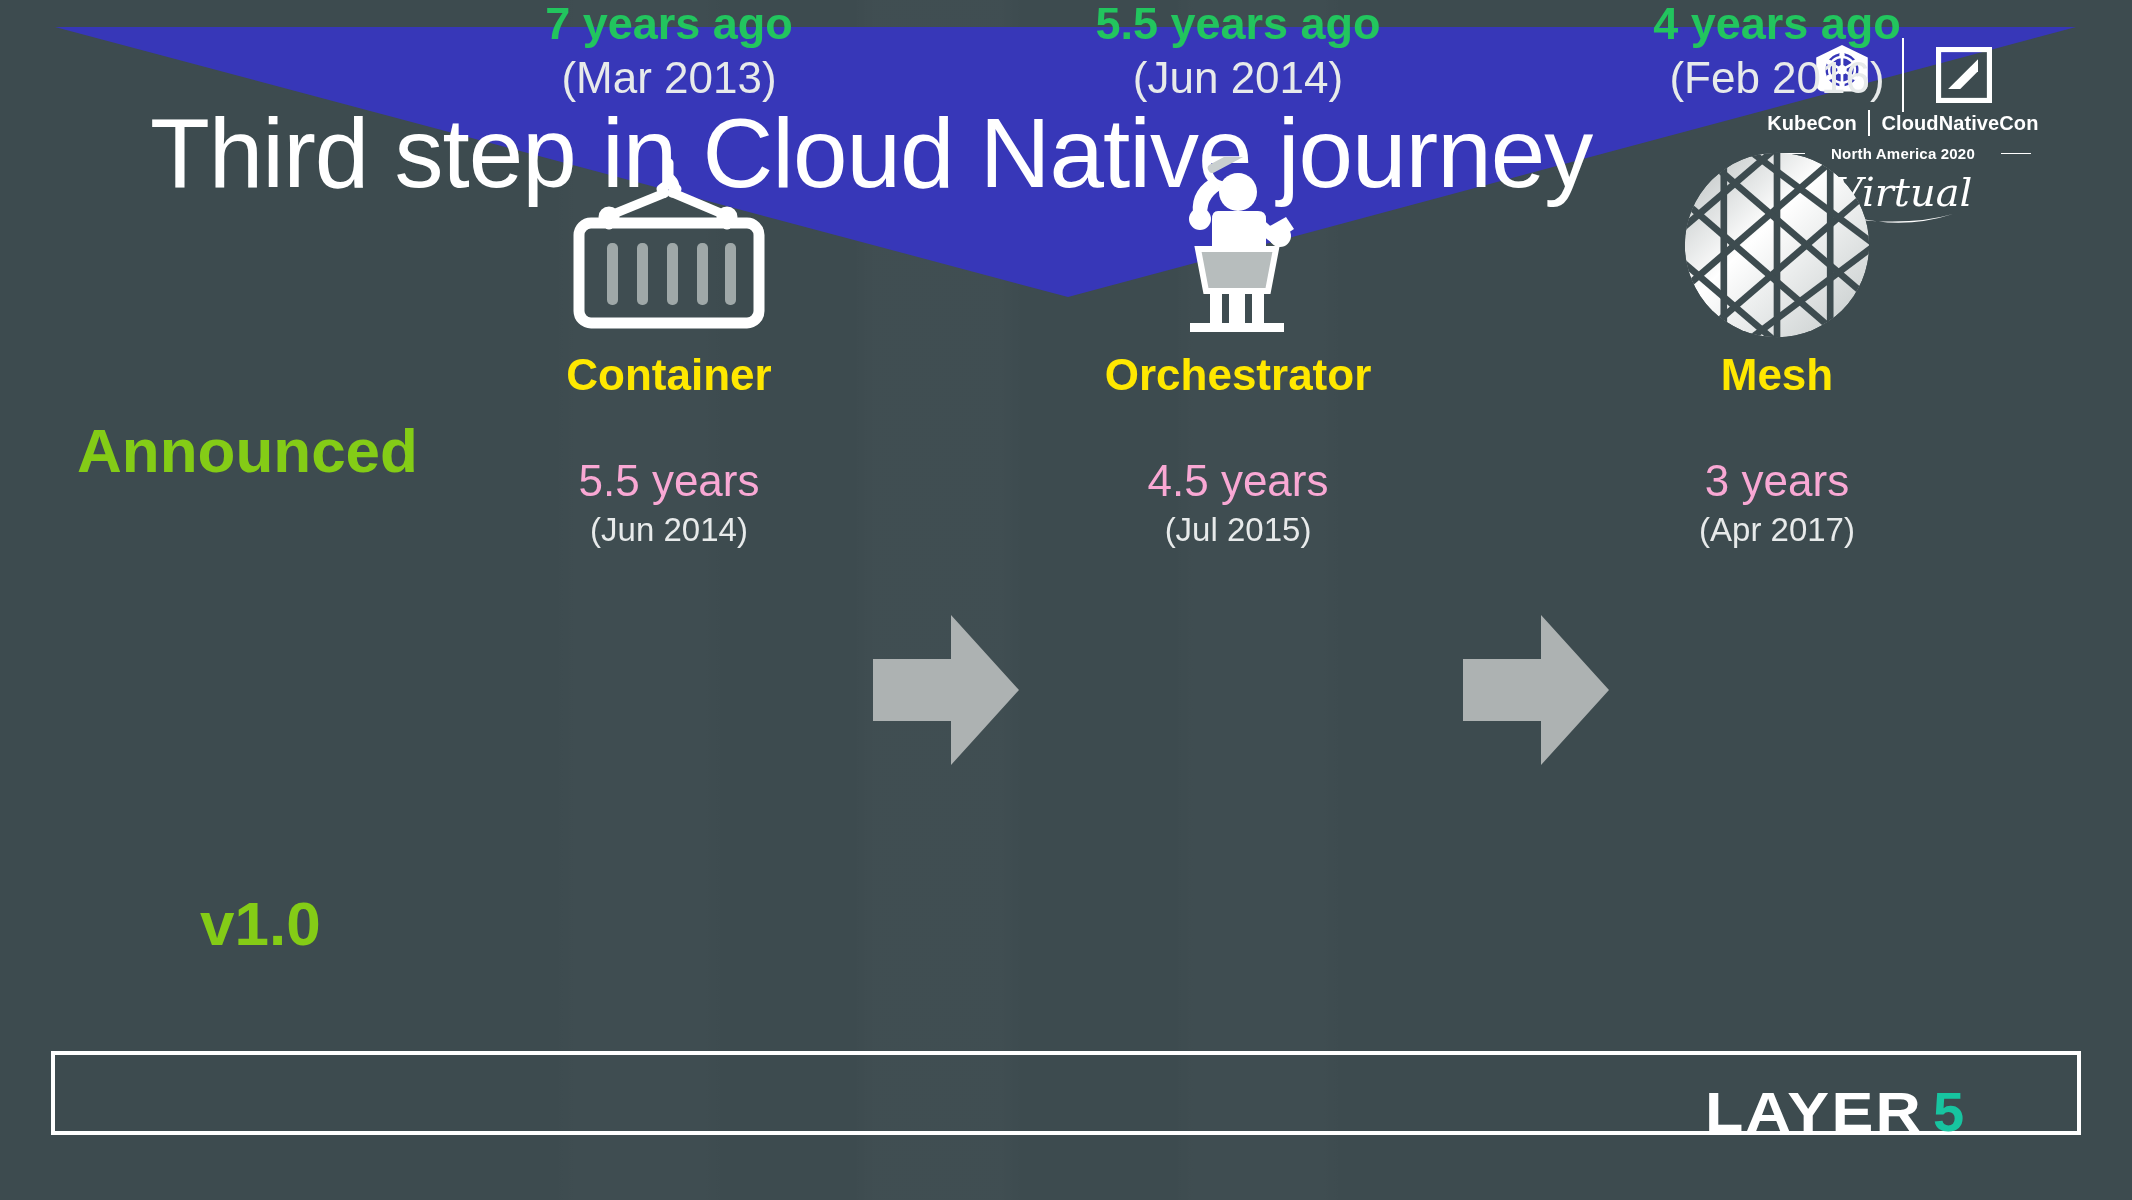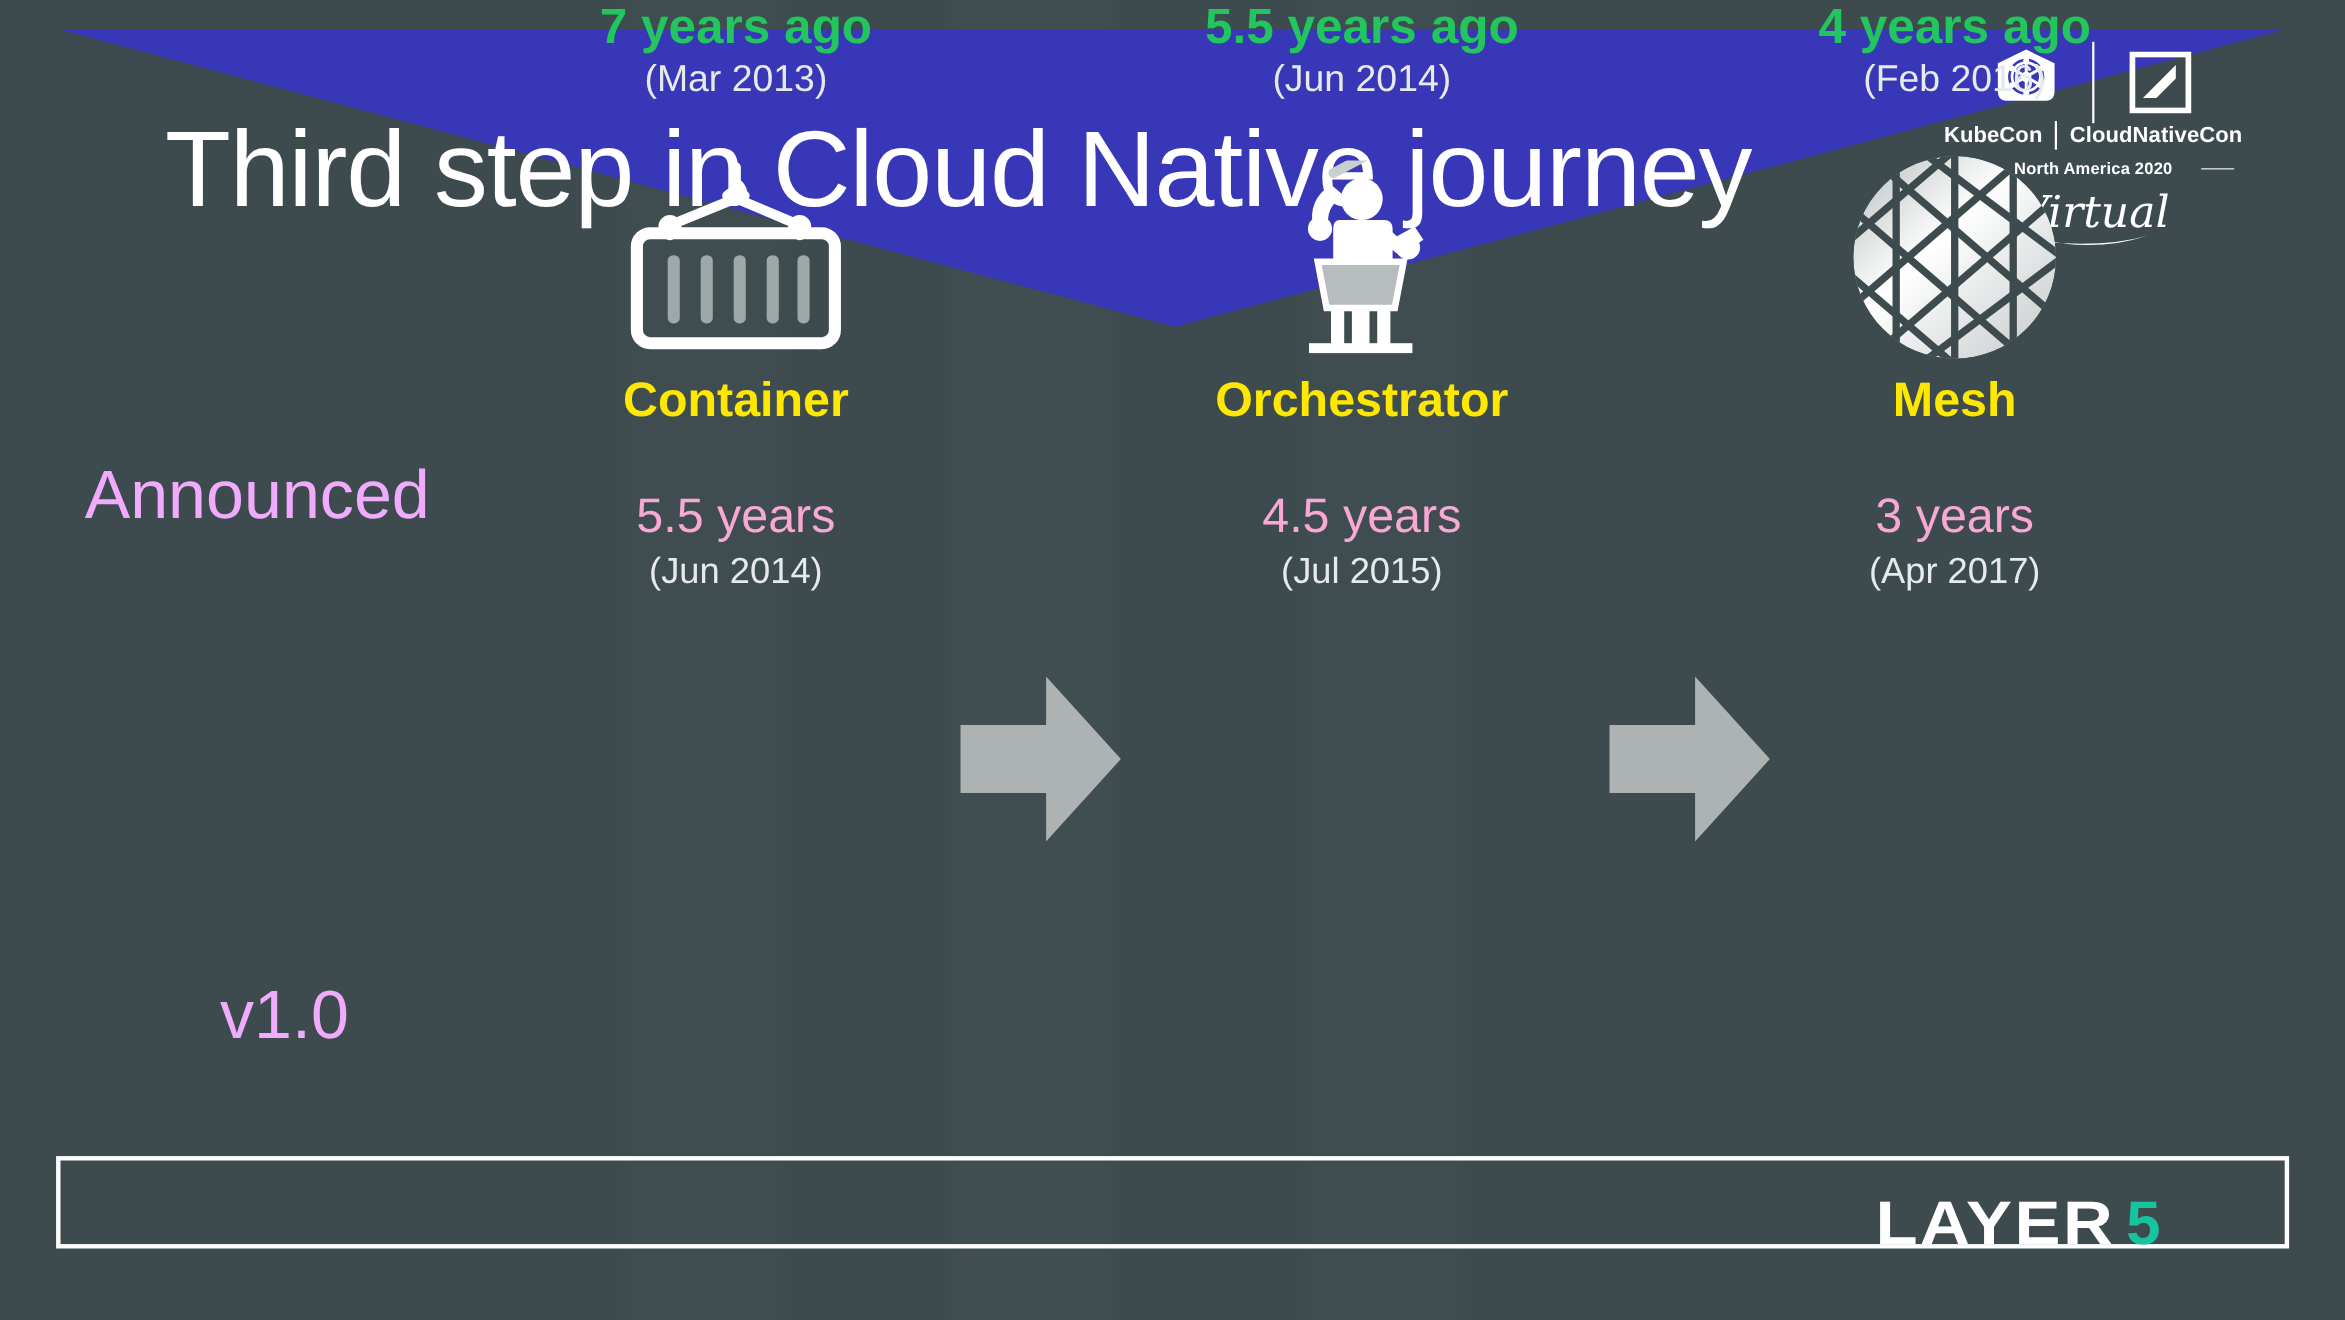--- a/index.html
+++ b/index.html
@@ -52,32 +52,32 @@
   #kubecon .names .nm{font-size:20px;font-weight:bold;letter-spacing:0.1px;}
   #kubecon .names .nm.left{width:92px;text-align:center;}
   #kubecon .names .nm.right{width:160px;text-align:center;}
   #kubecon .names .vbar{width:2px;height:26px;background:#fff;margin:0 10px;}
   #kubecon .region{display:flex;align-items:center;justify-content:center;margin-top:9px;gap:26px;}
   #kubecon .region .ln{height:1.5px;background:#fff;width:30px;}
   #kubecon .region .txt{font-size:15px;font-weight:bold;white-space:nowrap;letter-spacing:0.2px;}
   #kubecon .virtual{margin-top:2px;text-align:center;}
 
   
-  .row-label{position:absolute;color:#f0abfc;font-weight:400;white-space:nowrap;}
+  .row-label{position:absolute;color:#84cc16;font-weight:700;white-space:nowrap;}
   #label-announced{left:77px;top:415px;font-size:62px;}
   #label-v10{left:200px;top:888px;font-size:62px;}
 
   
   .col{position:absolute;width:400px;text-align:center;}
   #col-0{left:469px;}
   #col-1{left:1038px;}
   #col-2{left:1577px;}
 
   .ann-years{font-size:45px;font-weight:bold;color:#22c55e;line-height:1.05;white-space:nowrap;}
-  .ann-date{font-size:34px;color:#e7eaea;margin-top:6px;white-space:nowrap;}
+  .ann-date{font-size:44px;color:#e7eaea;margin-top:6px;white-space:nowrap;}
 
   .icon-box{height:180px;display:flex;align-items:center;justify-content:center;margin-top:52px;}
 
   .tech-name{font-size:44px;font-weight:bold;color:#ffe800;margin-top:18px;line-height:1;white-space:nowrap;}
   .rel-years{font-size:44px;color:#f9a8d4;margin-top:62px;line-height:1;white-space:nowrap;}
   .rel-date{font-size:33px;color:#e7eaea;margin-top:8px;white-space:nowrap;}
 
   
   .arrow{position:absolute;top:615px;}
   #arrow-0{left:873px;}

